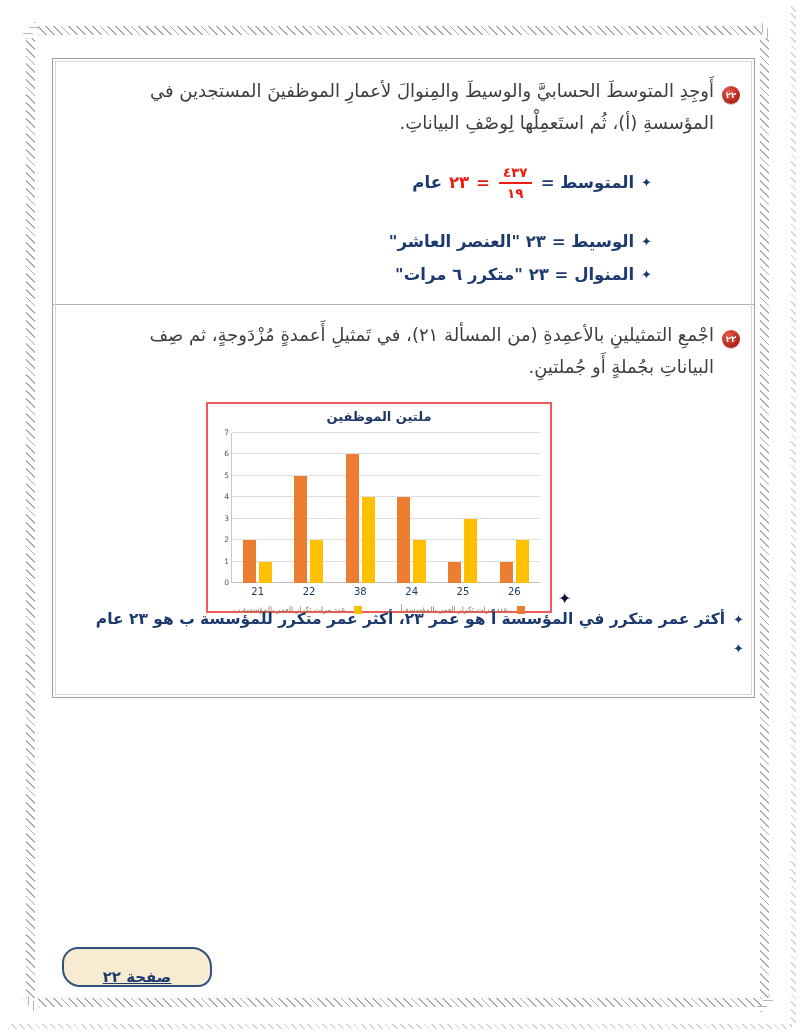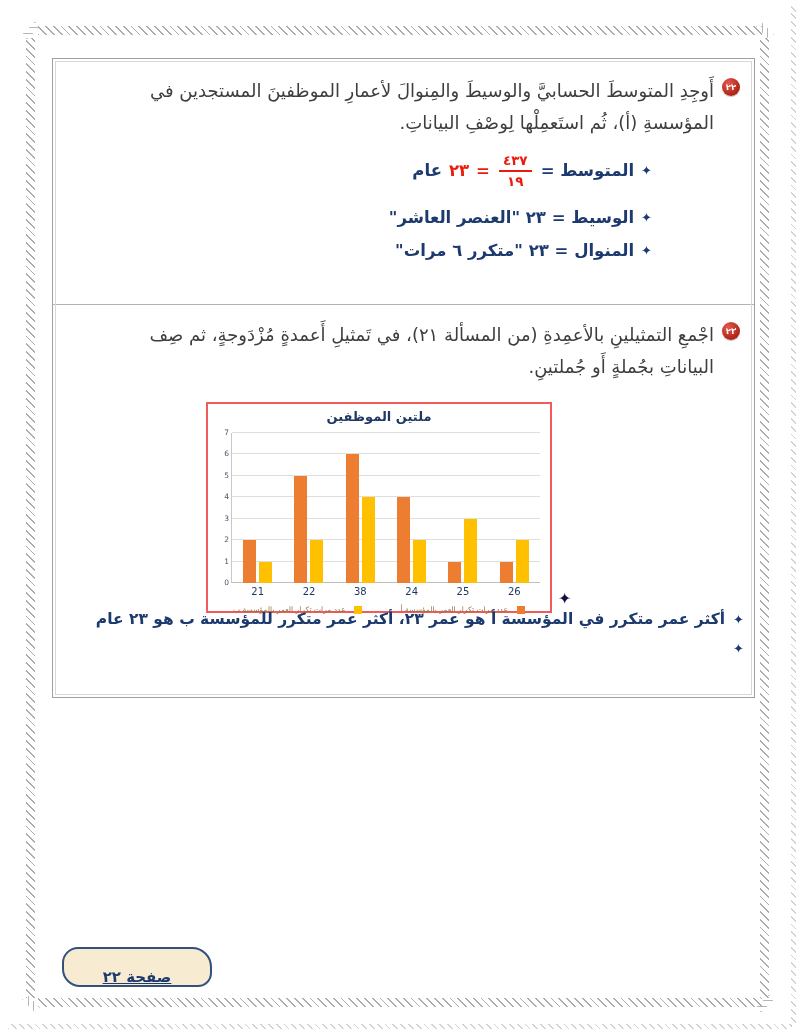--- a/index.html
+++ b/index.html
@@ -42,21 +42,21 @@
   
   .q-row {
     display:flex; direction:rtl; gap:8px; align-items:flex-start;
     padding:8px 14px 0 80px;
   }
   .badge {
     flex:0 0 auto; width:18px; height:18px; border-radius:50%;
     background:radial-gradient(circle at 35% 30%, #e25a4c, #b02418 70%);
     color:#fff; font-size:8.5px; font-weight:bold;
     display:flex; align-items:center; justify-content:center;
-    margin-top:3px; box-shadow:0 1px 1px rgba(0,0,0,.25);
+    margin-top:11px; box-shadow:0 1px 1px rgba(0,0,0,.25);
   }
   .q-text {
     color:#3e3e3e; font-size:18px; line-height:1.8; text-align:right;
   }
 
   
   .answers { direction:rtl; color:#1d3a6e; }
   .sum-line {
     font-size:16.5px; font-weight:bold; text-align:right;
     padding:16px 16px 0 0;
@@ -66,21 +66,21 @@
     padding-right:102px; font-size:16.5px; font-weight:bold;
   }
   .ans-mean   { margin-top:8px; }
   .ans-median { margin-top:14px; }
   .ans-mode   { margin-top:14px; }
   .bullet-icon { font-size:13px; color:#1d3a6e; }
   .red { color:#ea1c0d; }
   .frac {
     display:inline-flex; flex-direction:column; align-items:center;
     color:#ea1c0d; font-size:13.5px; font-weight:bold; line-height:1.25;
-    margin:4px 2px;
+    margin:16px 2px;
   }
   .frac .num { border-bottom:2px solid #ea1c0d; padding:0 4px 1px; }
   .frac .den { padding-top:1px; }
 
   
   .chart {
     position:absolute; left:153px; top:97px; width:346px; height:211px;
     border:2px solid #f05c5c; background:#fff;
   }
   .chart-title { text-align:center; color:#1f3864; font-weight:bold; font-size:13px; margin-top:5px; }

